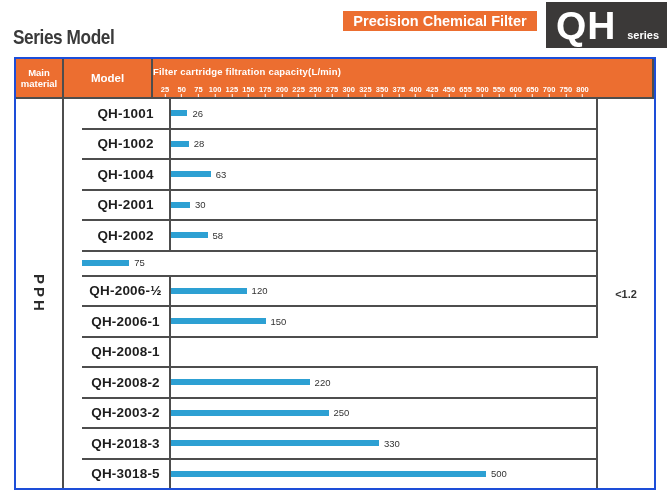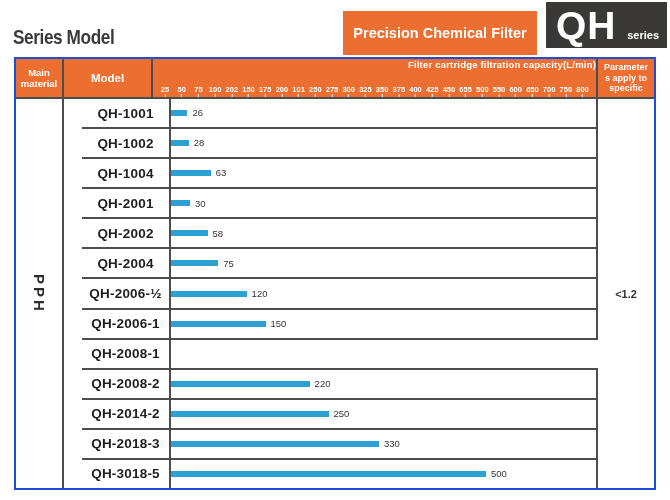--- a/index.html
+++ b/index.html
@@ -10,21 +10,21 @@
     position: relative; overflow: hidden;
   }
   .page-title {
     position: absolute; left: 13px; top: 25px;
     font-size: 21px; font-weight: bold; color: #3a3a3a;
     letter-spacing: -0.5px;
     transform: scaleX(0.82); transform-origin: left center;
     white-space: nowrap;
   }
   .badge {
-    position: absolute; left: 343px; top: 11px; width: 194px; height: 44px;
+    position: absolute; left: 343px; top: 11px; width: 194px; height: 20px;
     background: #ec6e30; color: #fff;
     display: flex; align-items: center; justify-content: center;
     font-size: 14.5px; font-weight: bold; white-space: nowrap;
   }
   .logo {
     position: absolute; left: 546px; top: 2px; width: 121px; height: 46px;
     background: #3b3938; color: #fff;
   }
   .logo-main {
     position: absolute; left: 10px; top: 0; height: 46px; line-height: 48px;
@@ -54,22 +54,22 @@
     display: flex; align-items: center; justify-content: center;
     padding: 0 2px;
   }
   .th-model {
     width: 89px; flex: 0 0 89px;
     font-size: 11.5px; font-weight: bold;
     display: flex; align-items: center; justify-content: center;
   }
   .th-chart { flex: 1 1 auto; position: relative; }
   .chart-title {
-    text-align: right; font-size: 9.5px; font-weight: bold;
-    letter-spacing: 0.2px;
+    text-align: left; font-size: 9.5px; font-weight: bold;
+    padding-top: 7px; letter-spacing: 0.2px;
   }
   .ticks { position: absolute; left: 0; right: 0; bottom: 0; height: 15px; padding-left: 36px; }
   .tick {
     position: absolute; bottom: 0; transform: translateX(-50%);
     display: flex; flex-direction: column; align-items: center;
   }
   .tick-num { font-size: 7.5px; font-weight: bold; color: #fff; line-height: 1; }
   .tick-mark { width: 1px; height: 3px; background: #fff; margin-top: 1px; }
   .th-param {
     width: 56px; flex: 0 0 56px; border-right: none;
@@ -137,37 +137,37 @@
           </div>
           <div class="tick" style="left: 45.4px;">
             <span class="tick-num">75</span>
             <span class="tick-mark"></span>
           </div>
           <div class="tick" style="left: 62.1px;">
             <span class="tick-num">100</span>
             <span class="tick-mark"></span>
           </div>
           <div class="tick" style="left: 78.8px;">
-            <span class="tick-num">202</span>
+            <span class="tick-num">125</span>
             <span class="tick-mark"></span>
           </div>
           <div class="tick" style="left: 95.5px;">
             <span class="tick-num">150</span>
             <span class="tick-mark"></span>
           </div>
           <div class="tick" style="left: 112.2px;">
             <span class="tick-num">175</span>
             <span class="tick-mark"></span>
           </div>
           <div class="tick" style="left: 128.9px;">
             <span class="tick-num">200</span>
             <span class="tick-mark"></span>
           </div>
           <div class="tick" style="left: 145.6px;">
-            <span class="tick-num">101</span>
+            <span class="tick-num">225</span>
             <span class="tick-mark"></span>
           </div>
           <div class="tick" style="left: 162.3px;">
             <span class="tick-num">250</span>
             <span class="tick-mark"></span>
           </div>
           <div class="tick" style="left: 179px;">
             <span class="tick-num">275</span>
             <span class="tick-mark"></span>
           </div>
@@ -225,25 +225,20 @@
           </div>
           <div class="tick" style="left: 412.8px;">
             <span class="tick-num">750</span>
             <span class="tick-mark"></span>
           </div>
           <div class="tick" style="left: 429.5px;">
             <span class="tick-num">800</span>
             <span class="tick-mark"></span>
           </div>
         </div>
-    </div>
-    <div class="th th-param">
-      <span>Parameter</span>
-      <span>s apply to</span>
-      <span>specific</span>
     </div>
   </div>
   <div class="tbody">
     <div class="material-cell">
       <span class="material-text">PPH</span>
     </div>
     <div class="rows">
         <div class="row">
           <div class="model-cell">QH-1001</div>
           <div class="chart-cell">
@@ -273,21 +268,20 @@
           </div>
         </div>
         <div class="row">
           <div class="model-cell">QH-2002</div>
           <div class="chart-cell">
             <div class="bar" style="width: 36.54px; background: rgb(45, 160, 211);"></div>
             <span class="bar-label">58</span>
           </div>
         </div>
         <div class="row">
-          <div class="model-cell">QH-2004</div>
           <div class="chart-cell">
             <div class="bar" style="width: 47.25px; background: rgb(45, 160, 211);"></div>
             <span class="bar-label">75</span>
           </div>
         </div>
         <div class="row">
           <div class="model-cell">QH-2006-½</div>
           <div class="chart-cell">
             <div class="bar" style="width: 75.6px; background: rgb(45, 160, 211);"></div>
             <span class="bar-label">120</span>
@@ -304,21 +298,21 @@
           <div class="model-cell">QH-2008-1</div>
         </div>
         <div class="row">
           <div class="model-cell">QH-2008-2</div>
           <div class="chart-cell">
             <div class="bar" style="width: 138.6px; background: rgb(45, 160, 211);"></div>
             <span class="bar-label">220</span>
           </div>
         </div>
         <div class="row">
-          <div class="model-cell">QH-2014-2</div>
+          <div class="model-cell">QH-2003-2</div>
           <div class="chart-cell">
             <div class="bar" style="width: 157.5px; background: rgb(45, 160, 211);"></div>
             <span class="bar-label">250</span>
           </div>
         </div>
         <div class="row">
           <div class="model-cell">QH-2018-3</div>
           <div class="chart-cell">
             <div class="bar" style="width: 207.9px; background: rgb(45, 160, 211);"></div>
             <span class="bar-label">330</span>

